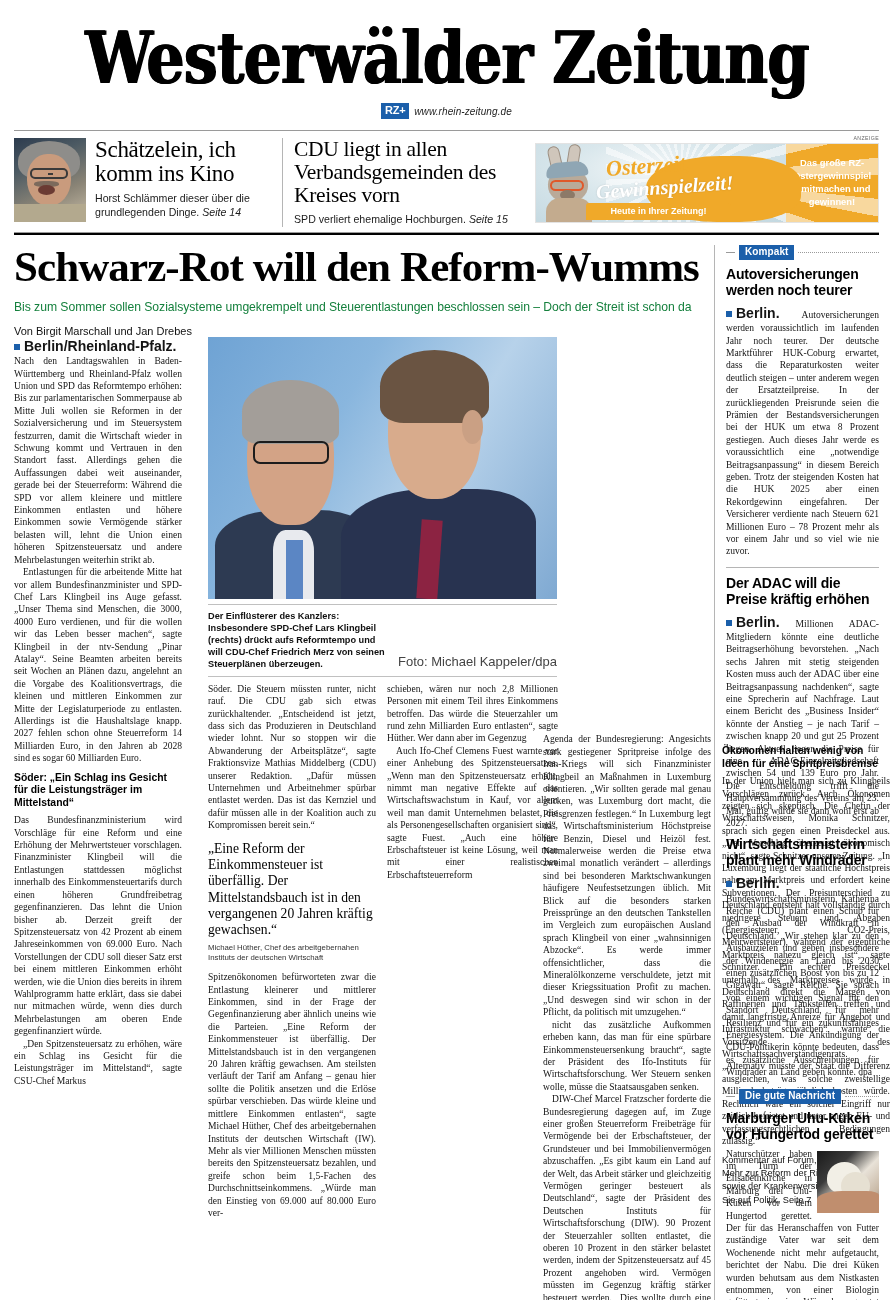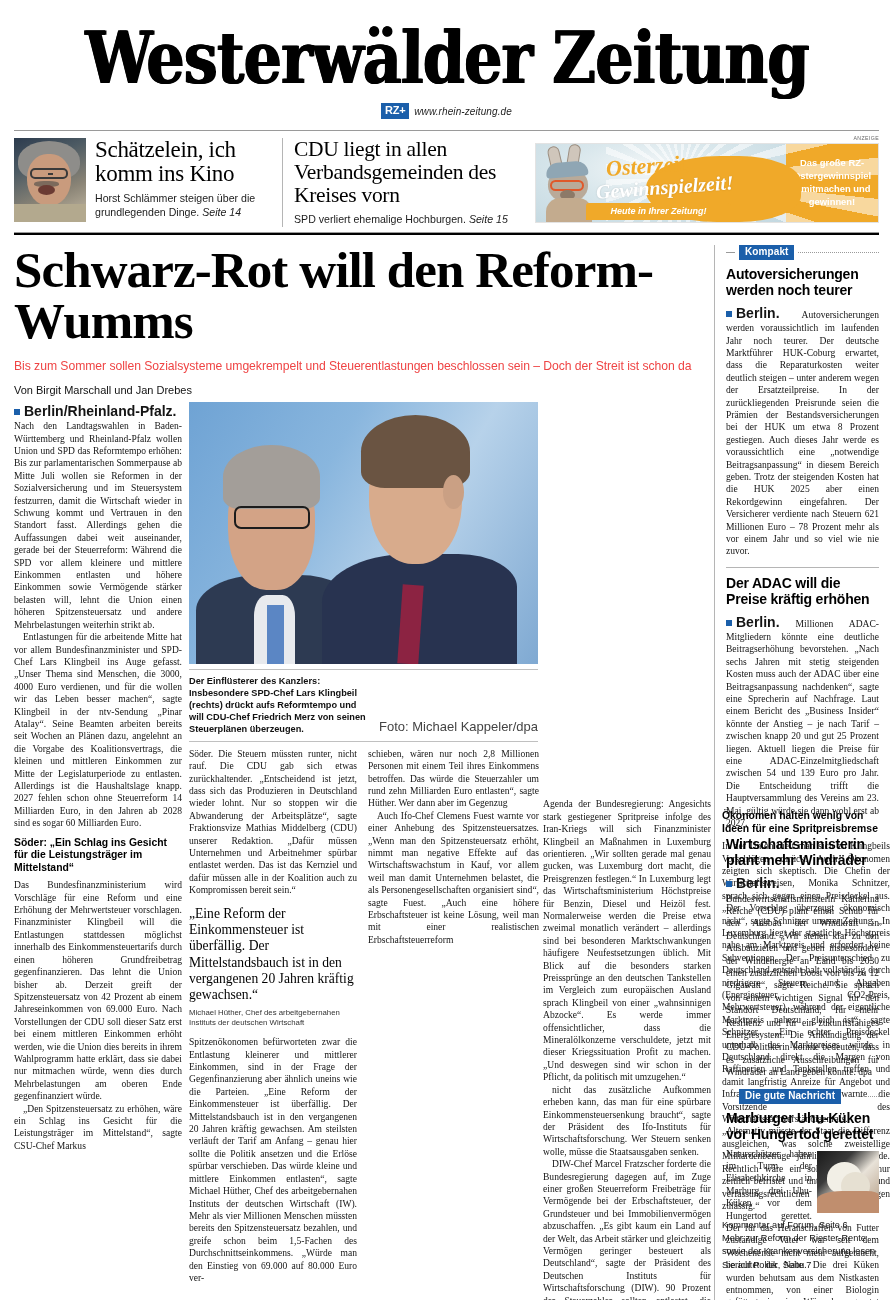--- a/index.html
+++ b/index.html
@@ -75,48 +75,48 @@
   .b-ear { position:absolute; width:12px; height:34px; background:#cfc6bb; border:1.2px solid #9c8f82; border-radius:6px; }
   .b-ear.l { left:10px; top:2px; transform: rotate(-13deg); }
   .b-ear.r { left:27px; top:0px; transform: rotate(9deg); }
   .b-head { position:absolute; left:8px; top:24px; width:40px; height:34px; background:#b9aa99; border-radius:48% 48% 46% 46%; }
   .b-hat { position:absolute; left:6px; top:18px; width:42px; height:15px; background:#8fa6b4; border-radius:14px 14px 4px 4px; transform:rotate(-5deg); }
   .b-spec { position:absolute; left:10px; top:36px; width:34px; height:11px; border:2.2px solid #e0582a; border-radius:6px; }
   .b-snout { position:absolute; left:20px; top:46px; width:15px; height:10px; background:#8c7a68; border-radius:50%; }
   .b-body { position:absolute; left:6px; top:54px; width:46px; height:26px; background:#c3ab8e; border-radius:14px 14px 0 0; }
   .ad-script1 { position:absolute; left:28%; top:12%; font-family:"Liberation Serif",serif; font-style:italic; font-weight:bold; font-size:22px; color:#f0a929; transform: rotate(-4deg); white-space:nowrap; }
   .ad-script2 { position:absolute; left:24%; top:41%; font-family:"Liberation Serif",serif; font-style:italic; font-weight:bold; font-size:20px; color:#ffffff; transform: rotate(-4deg); white-space:nowrap; text-shadow:0 0 2px rgba(0,0,0,.15); }
-  .ad-strip { position:absolute; left:20%; bottom:2px; right:22%; background:#f0a929; color:#fff; font-family:"Liberation Sans",sans-serif; font-weight:bold; font-size:9px; text-align:center; padding:3px 0 4px; border-radius:3px 3px 0 0;font-style:italic; }
+  .ad-strip { position:absolute; left:20%; bottom:2px; right:22%; background:#f0a929; color:#fff; font-family:"Liberation Sans",sans-serif; font-weight:bold; font-size:9px; text-align:center; padding:3px 0 4px; border-radius:3px 3px 0 0; }
   .ad-right { width: 92px; flex: 0 0 92px; background:#f0a929; color:#fff; font-family:"Liberation Sans",sans-serif; font-weight:bold; font-size:9.4px; line-height:1.38; display:flex; align-items:center; justify-content:center; text-align:center; padding:0 5px; }
 
   .rule-med { border-top: 1px solid #9a9a9a; margin-top: 5px; }
 
   
   .dateline { display:flex; justify-content:space-between; align-items:center;
     font-family:"Liberation Sans",sans-serif; font-size:9.2px; letter-spacing:0.1px;
     padding: 6px 0 6px; color:#111; }
   .dateline .mid { font-weight:bold; font-size:8.4px; letter-spacing:0.1px; }
   .rule-thick { border-top: 2.4px solid #000; }
 
   
   .main-grid { display:flex; padding-top: 10px; }
   .main-left { width: 700px; flex: 0 0 700px; padding-right: 12px; }
   .main-right { flex: 1 1 auto; padding-left: 11px; border-left: 1px solid #b5b5b5; }
 
   .lead-head {
-    font-family:"Liberation Serif", serif; font-size: 51px; font-weight: bold;
+    font-family:"Liberation Serif", serif; font-size: 43px; font-weight: bold;
     line-height: 1.0; letter-spacing: -0.9px;
   }
   .lead-dek {
     font-family:"Liberation Sans", sans-serif; font-size: 12.2px; margin-top: 12px;
-    color:#ef4444; letter-spacing:-0.05px;
+    color:#15803d; letter-spacing:-0.05px;
   }
   .byline { font-family:"Liberation Sans",sans-serif; font-size:11px; margin-top:11px; color:#111; }
 
-  .cols3 { display:flex; margin-top: 6px; gap: 7px; }
+  .cols3 { display:flex; margin-top: 0; gap: 26px; }
   .col { width: 168px; flex: 0 0 168px; }
   .col.wide { width: 171px; flex: 0 0 171px; }
 
   .body {
     font-family:"Liberation Serif", serif; font-size: 9.55px; line-height: 1.3;
     text-align: justify; hyphens: auto; -webkit-hyphens:auto; color:#141414;
   }
   .body p { text-indent: 9px; margin: 0; }
   .body p.first { text-indent: 0; }
   .sq { display:inline-block; width:6px; height:6px; background:#1b5faa; margin-right:4px; position:relative; top:-1px; }
@@ -204,21 +204,21 @@
       <div class="teaser-photo">
         <div class="tp-hair"></div>
           <div class="tp-face"></div>
         <div class="tp-stash"></div>
           <div class="tp-mouth"></div>
         <div class="tp-glass"></div>
           <div class="tp-coll"></div>
       </div>
       <div class="teaser-txt">
         <div class="teaser-head">Schätzelein, ich komm ins Kino</div>
-        <div class="teaser-dek"><span>Horst Schlämmer steigen über die grundlegenden Dinge.</span> <i>Seite 14</i></div>
+        <div class="teaser-dek"><span>Horst Schlämmer dieser über die grundlegenden Dinge.</span> <i>Seite 14</i></div>
       </div>
     </div>
 
     <div class="teaser teaser-b">
       <div class="teaser-txt">
         <div class="teaser-head teaser-head-b">CDU liegt in allen Verbandsgemeinden des Kreises vorn</div>
         <div class="teaser-dek"><span>SPD verliert ehemalige Hochburgen.</span> <i>Seite 15</i></div>
       </div>
     </div>
 

